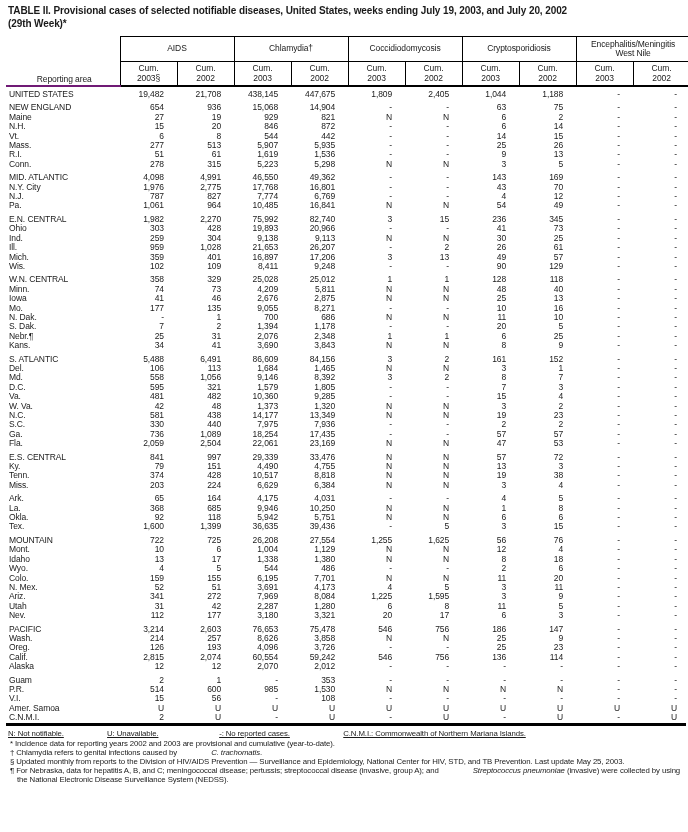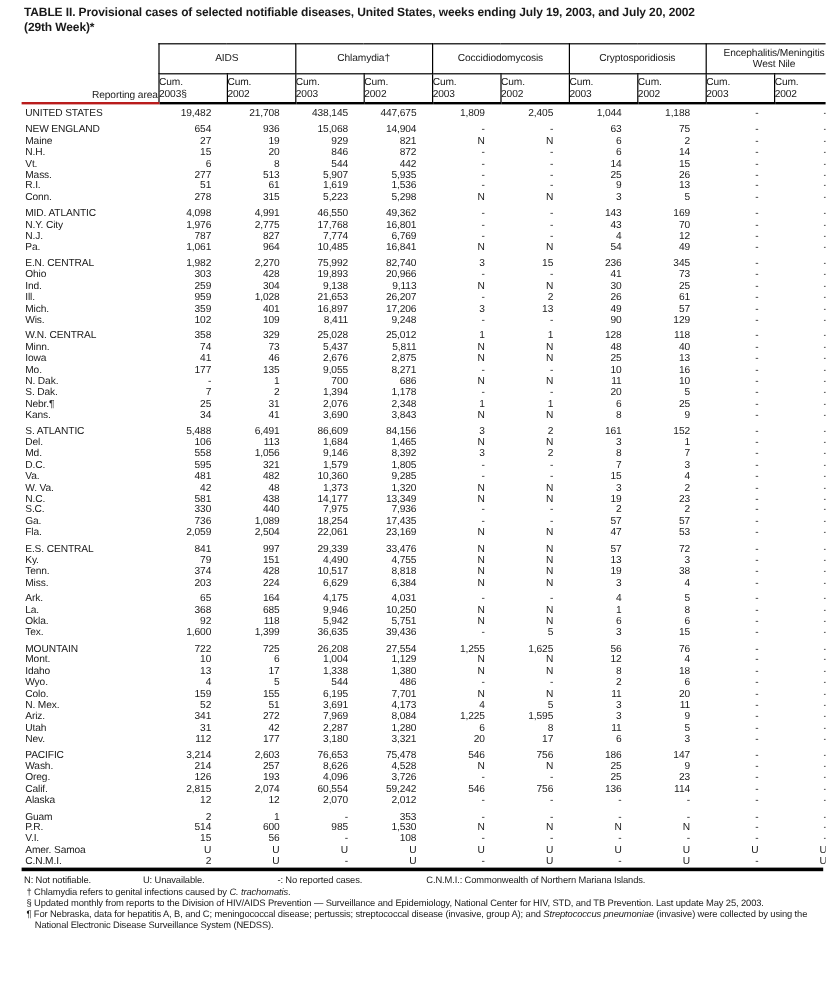--- a/index.html
+++ b/index.html
@@ -2,63 +2,63 @@
 <html><head>
 <meta charset="utf-8">
 <style>
   html,body{margin:0;padding:0;background:#fff;}
   body{
     width:688px;height:832px;
     font-family:"Liberation Sans","DejaVu Sans",sans-serif;
     color:#1a1a1a;
     -webkit-font-smoothing:antialiased;
   }
-  .page{padding:5px 2px 0 18px;}
+  .page{padding:5px 2px 0 6px;}
   .title{
     font-weight:bold;font-size:10px;line-height:12.5px;
     letter-spacing:-0.1px;padding-left:2px;margin-bottom:6px;
   }
   .table-wrap{border-bottom:3px solid #000;}
   table{
     border-collapse:collapse;table-layout:fixed;width:684px;
     font-size:8.5px;letter-spacing:-0.1px;
   }
   col.c-area{width:114px;}
   col.c-val{width:57px;}
   thead th{font-weight:normal;margin-top:34px;}
   th.grp{
     border:1px solid #000;border-bottom:1px solid #000;
     text-align:center;vertical-align:middle;
     white-space:pre-line;line-height:9.5px;height:22px;padding:1px 0;
   }
   th.cum{
     border:1px solid #000;border-bottom:2px solid #000;
-    text-align:left;vertical-align:middle;
+    text-align:center;vertical-align:middle;
     white-space:pre-line;line-height:9.5px;height:21px;padding:1px 0;
   }
-  th.area-h{border:none;text-align:right;vertical-align:bottom;
-    padding:0 0 1px 3px;border-bottom:2px solid #b91c1c;}
+  th.area-h{border:none;text-align:center;vertical-align:bottom;
+    padding:0 0 1px 3px;border-bottom:2px solid #701a75;}
   th.area-spacer{border:none;}
   tbody td{line-height:9.4px;padding:0;white-space:nowrap;}
   td.area{text-align:left;padding-left:3px;overflow:hidden;}
   td.val{text-align:right;padding-right:13px;}
   tr.gap td{height:4px;line-height:4px;}
   tbody tr:first-child td{padding-top:3px;}
   .legend{
     font-size:7.8px;line-height:9px;margin-top:3px;padding-left:2px;
     letter-spacing:-0.1px;
   }
-  .legend span{display:inline-block;}
+  .legend span{display:inline-block;text-decoration:underline;}
   .legend .l0{width:97px;}
   .legend .l1{width:110px;}
   .legend .l2{width:122px;}
   .footnotes{font-size:7.8px;line-height:9.2px;letter-spacing:-0.1px;
     padding-left:2px;margin-top:1px;}
   .fn{padding-left:9px;text-indent:-7px;}
-  .fn .it{font-style:italic;}
+  .fn .it{font-style:italic;margin-left:32px;}
   .fn-marker{display:inline;}
 </style>
 </head>
 <body>
 
 <div class="page">
 
   <div class="title">
     <div>TABLE II. Provisional cases of selected notifiable diseases, United States, weeks ending July 19, 2003, and July 20, 2002</div>
     <div>(29th Week)*</div>
@@ -370,21 +370,21 @@
             <td class="val">1</td>
             <td class="val">128</td>
             <td class="val">118</td>
             <td class="val">-</td>
             <td class="val">-</td>
           </tr>
           <tr>
             <td class="area">Minn.</td>
             <td class="val">74</td>
             <td class="val">73</td>
-            <td class="val">5,437</td>
+            <td class="val">4,209</td>
             <td class="val">5,811</td>
             <td class="val">N</td>
             <td class="val">N</td>
             <td class="val">48</td>
             <td class="val">40</td>
             <td class="val">-</td>
             <td class="val">-</td>
           </tr>
           <tr>
             <td class="area">Iowa</td>
@@ -841,21 +841,21 @@
             <td class="val">186</td>
             <td class="val">147</td>
             <td class="val">-</td>
             <td class="val">-</td>
           </tr>
           <tr>
             <td class="area">Wash.</td>
             <td class="val">214</td>
             <td class="val">257</td>
             <td class="val">8,626</td>
-            <td class="val">4,528</td>
+            <td class="val">3,858</td>
             <td class="val">N</td>
             <td class="val">N</td>
             <td class="val">25</td>
             <td class="val">9</td>
             <td class="val">-</td>
             <td class="val">-</td>
           </tr>
           <tr>
             <td class="area">Oreg.</td>
             <td class="val">126</td>
@@ -968,18 +968,19 @@
   </div>
 
   <div class="legend">
     <span class="l0">N: Not notifiable.</span>
     <span class="l1">U: Unavailable.</span>
     <span class="l2">-: No reported cases.</span>
     <span class="l3">C.N.M.I.: Commonwealth of Northern Mariana Islands.</span>
   </div>
 
   <div class="footnotes">
+    <div class="fn"><span class="fn-marker">*</span> <span>Incidence data for reporting years 2002 and 2003 are provisional and cumulative (year-to-date).</span></div>
     <div class="fn"><span class="fn-marker">†</span> <span>Chlamydia refers to genital infections caused by </span><span class="it">C. trachomatis</span><span>.</span></div>
     <div class="fn"><span class="fn-marker">§</span> <span>Updated monthly from reports to the Division of HIV/AIDS Prevention — Surveillance and Epidemiology, National Center for HIV, STD, and TB Prevention. Last update May 25, 2003.</span></div>
     <div class="fn"><span class="fn-marker">¶</span> <span>For Nebraska, data for hepatitis A, B, and C; meningococcal disease; pertussis; streptococcal disease (invasive, group A); and </span><span class="it">Streptococcus pneumoniae</span><span> (invasive) were collected by using the National Electronic Disease Surveillance System (NEDSS).</span></div>
   </div>
 
 </div>
 
 </body></html>

